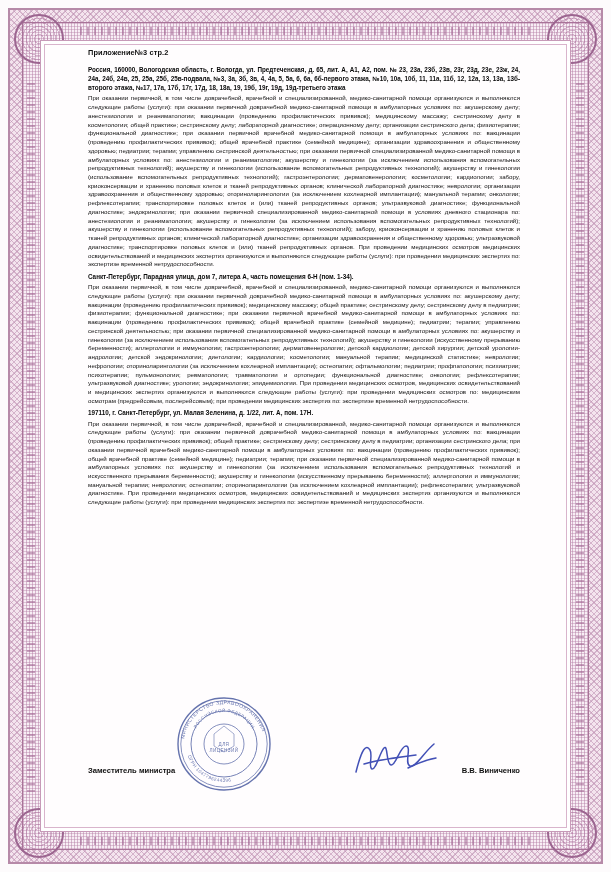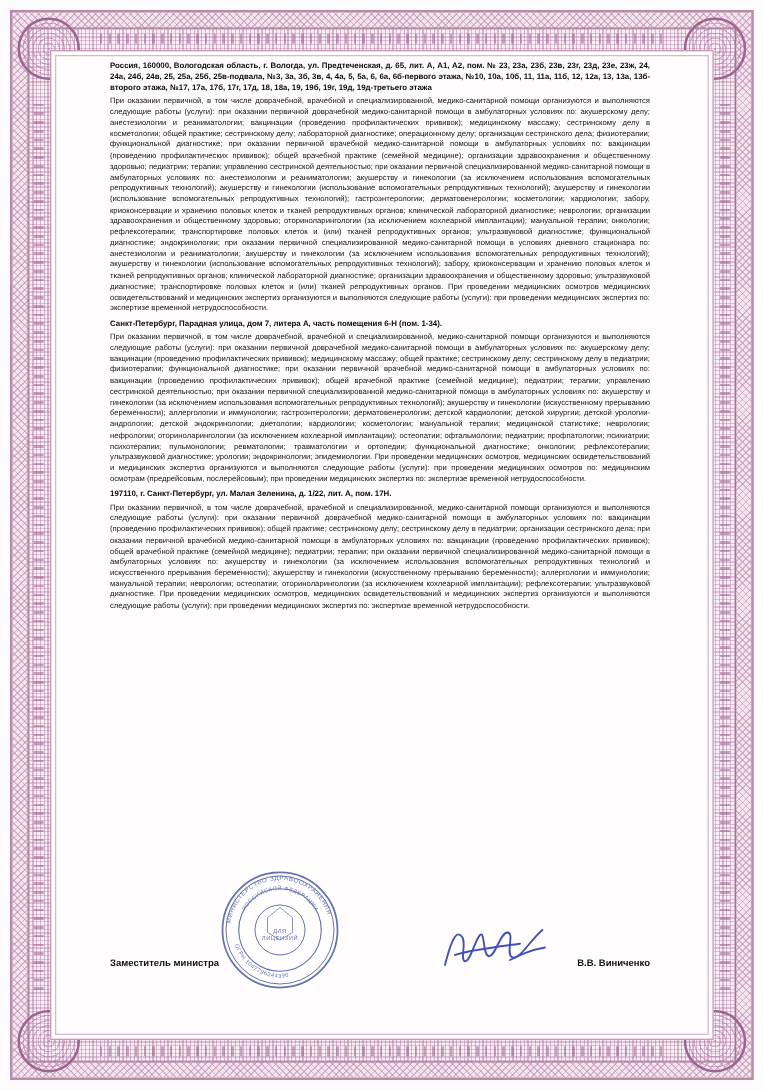--- a/index.html
+++ b/index.html
@@ -212,20 +212,21 @@
   <div class="edge-motif left"></div>
   <div class="edge-motif right"></div>
   <div class="corner tl"></div>
   <div class="corner tr"></div>
   <div class="corner bl"></div>
   <div class="corner br"></div>
   <div class="border-inner"></div>
 
   <div class="content">
 
+    <div class="doc-title">Приложение№3 стр.2</div>
 
     <div class="block">
       <p class="addr">Россия, 160000, Вологодская область, г. Вологда, ул. Предтеченская, д. 65, лит. А, А1, А2, пом. № 23, 23а, 23б, 23в, 23г, 23д, 23е, 23ж, 24, 24а, 24б, 24в, 25, 25а, 25б, 25в-подвала, №3, 3а, 3б, 3в, 4, 4а, 5, 5а, 6, 6а, 6б-первого этажа, №10, 10а, 10б, 11, 11а, 11б, 12, 12а, 13, 13а, 13б-второго этажа, №17, 17а, 17б, 17г, 17д, 18, 18а, 19, 19б, 19г, 19д, 19д-третьего этажа</p>
       <p class="para">При оказании первичной, в том числе доврачебной, врачебной и специализированной, медико-санитарной помощи организуются и выполняются следующие работы (услуги): при оказании первичной доврачебной медико-санитарной помощи в амбулаторных условиях по: акушерскому делу; анестезиологии и реаниматологии; вакцинации (проведению профилактических прививок); медицинскому массажу; сестринскому делу в косметологии; общей практике; сестринскому делу; лабораторной диагностике; операционному делу; организации сестринского дела; физиотерапии; функциональной диагностике; при оказании первичной врачебной медико-санитарной помощи в амбулаторных условиях по: вакцинации (проведению профилактических прививок); общей врачебной практике (семейной медицине); организации здравоохранения и общественному здоровью; педиатрии; терапии; управлению сестринской деятельностью; при оказании первичной специализированной медико-санитарной помощи в амбулаторных условиях по: анестезиологии и реаниматологии; акушерству и гинекологии (за исключением использования вспомогательных репродуктивных технологий); акушерству и гинекологии (использование вспомогательных репродуктивных технологий); акушерству и гинекологии (использование вспомогательных репродуктивных технологий); гастроэнтерологии; дерматовенерологии; косметологии; кардиологии; забору, криоконсервации и хранению половых клеток и тканей репродуктивных органов; клинической лабораторной диагностике; неврологии; организации здравоохранения и общественному здоровью; оториноларингологии (за исключением кохлеарной имплантации); мануальной терапии; онкологии; рефлексотерапии; транспортировке половых клеток и (или) тканей репродуктивных органов; ультразвуковой диагностике; функциональной диагностике; эндокринологии; при оказании первичной специализированной медико-санитарной помощи в условиях дневного стационара по: анестезиологии и реаниматологии; акушерству и гинекологии (за исключением использования вспомогательных репродуктивных технологий); акушерству и гинекологии (использование вспомогательных репродуктивных технологий); забору, криоконсервации и хранению половых клеток и тканей репродуктивных органов; клинической лабораторной диагностике; организации здравоохранения и общественному здоровью; ультразвуковой диагностике; транспортировке половых клеток и (или) тканей репродуктивных органов. При проведении медицинских осмотров медицинских освидетельствований и медицинских экспертиз организуются и выполняются следующие работы (услуги): при проведении медицинских экспертиз по: экспертизе временной нетрудоспособности.</p>
     </div>
 
     <div class="block">
       <p class="addr">Санкт-Петербург, Парадная улица, дом 7, литера А, часть помещения 6-Н (пом. 1-34).</p>
       <p class="para">При оказании первичной, в том числе доврачебной, врачебной и специализированной, медико-санитарной помощи организуются и выполняются следующие работы (услуги): при оказании первичной доврачебной медико-санитарной помощи в амбулаторных условиях по: акушерскому делу; вакцинации (проведению профилактических прививок); медицинскому массажу; общей практике; сестринскому делу; сестринскому делу в педиатрии; физиотерапии; функциональной диагностике; при оказании первичной врачебной медико-санитарной помощи в амбулаторных условиях по: вакцинации (проведению профилактических прививок); общей врачебной практике (семейной медицине); педиатрии; терапии; управлению сестринской деятельностью; при оказании первичной специализированной медико-санитарной помощи в амбулаторных условиях по: акушерству и гинекологии (за исключением использования вспомогательных репродуктивных технологий); акушерству и гинекологии (искусственному прерыванию беременности); аллергологии и иммунологии; гастроэнтерологии; дерматовенерологии; детской кардиологии; детской хирургии; детской урологии-андрологии; детской эндокринологии; диетологии; кардиологии; косметологии; мануальной терапии; медицинской статистике; неврологии; нефрологии; оториноларингологии (за исключением кохлеарной имплантации); остеопатии; офтальмологии; педиатрии; профпатологии; психиатрии; психотерапии; пульмонологии; ревматологии; травматологии и ортопедии; функциональной диагностике; онкологии; рефлексотерапии; ультразвуковой диагностике; урологии; эндокринологии; эпидемиологии. При проведении медицинских осмотров, медицинских освидетельствований и медицинских экспертиз организуются и выполняются следующие работы (услуги): при проведении медицинских осмотров по: медицинским осмотрам (предрейсовым, послерейсовым); при проведении медицинских экспертиз по: экспертизе временной нетрудоспособности.</p>
     </div>

